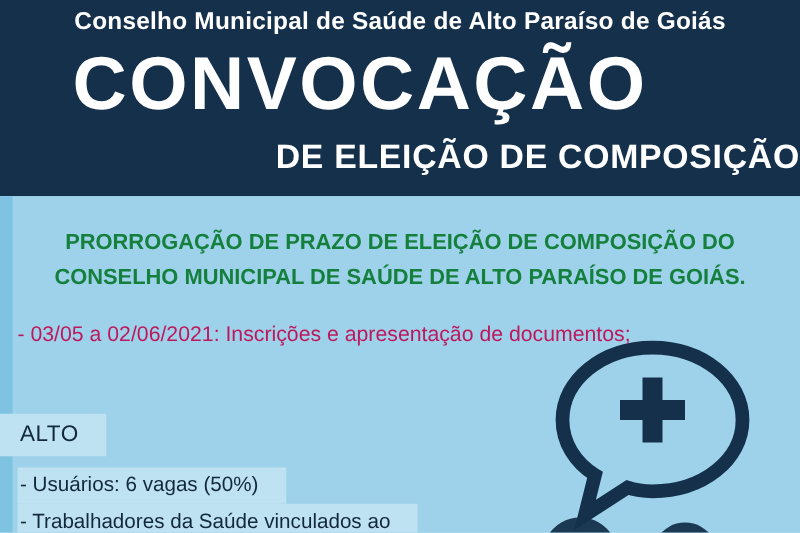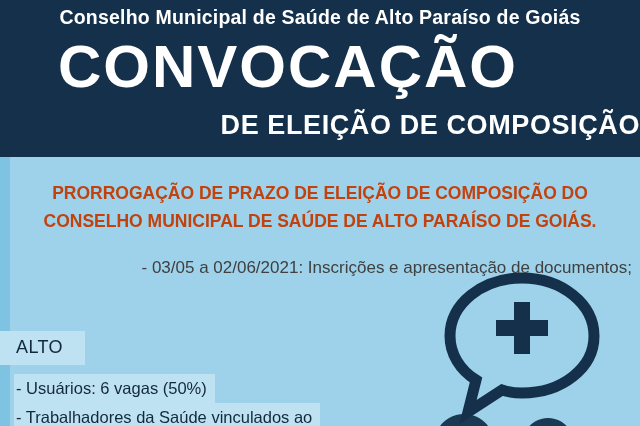--- a/index.html
+++ b/index.html
@@ -81,32 +81,32 @@
     width: 10px;
     height: 269px;
     background: #7fc3e3;
   }
   .paragraph {
     position: absolute;
     left: 18px;
     top: 179px;
     width: 604px;
     text-align: center;
-    color: #c2410c;
+    color: #15803d;
     font-size: 17.5px;
     font-weight: bold;
     line-height: 28px;
   }
   .date-line {
     position: absolute;
     left: 14px;
     top: 255px;
     width: 618px;
-    text-align: right;
-    color: #404040;
+    text-align: left;
+    color: #be185d;
     font-size: 17px;
     line-height: 26px;
   }
   .vagas-chip {
     position: absolute;
     left: 0;
     top: 331px;
     background: #bfe2f2;
     color: #12283b;
     font-size: 18px;
@@ -120,21 +120,21 @@
     width: 430px;
     color: #12283b;
     font-size: 16.5px;
     line-height: 27px;
   }
   .vagas-list .item {
     display: block;
     background: #bfe2f2;
     width: -moz-fit-content;
     width: fit-content;
-    padding: 1px 8px 1px 2px;
+    padding: 1px 22px 1px 2px;
   }
   
   .graphic {
     position: absolute;
     right: 18px;
     bottom: -26px;
     width: 200px;
     height: 180px;
   }
 </style>

